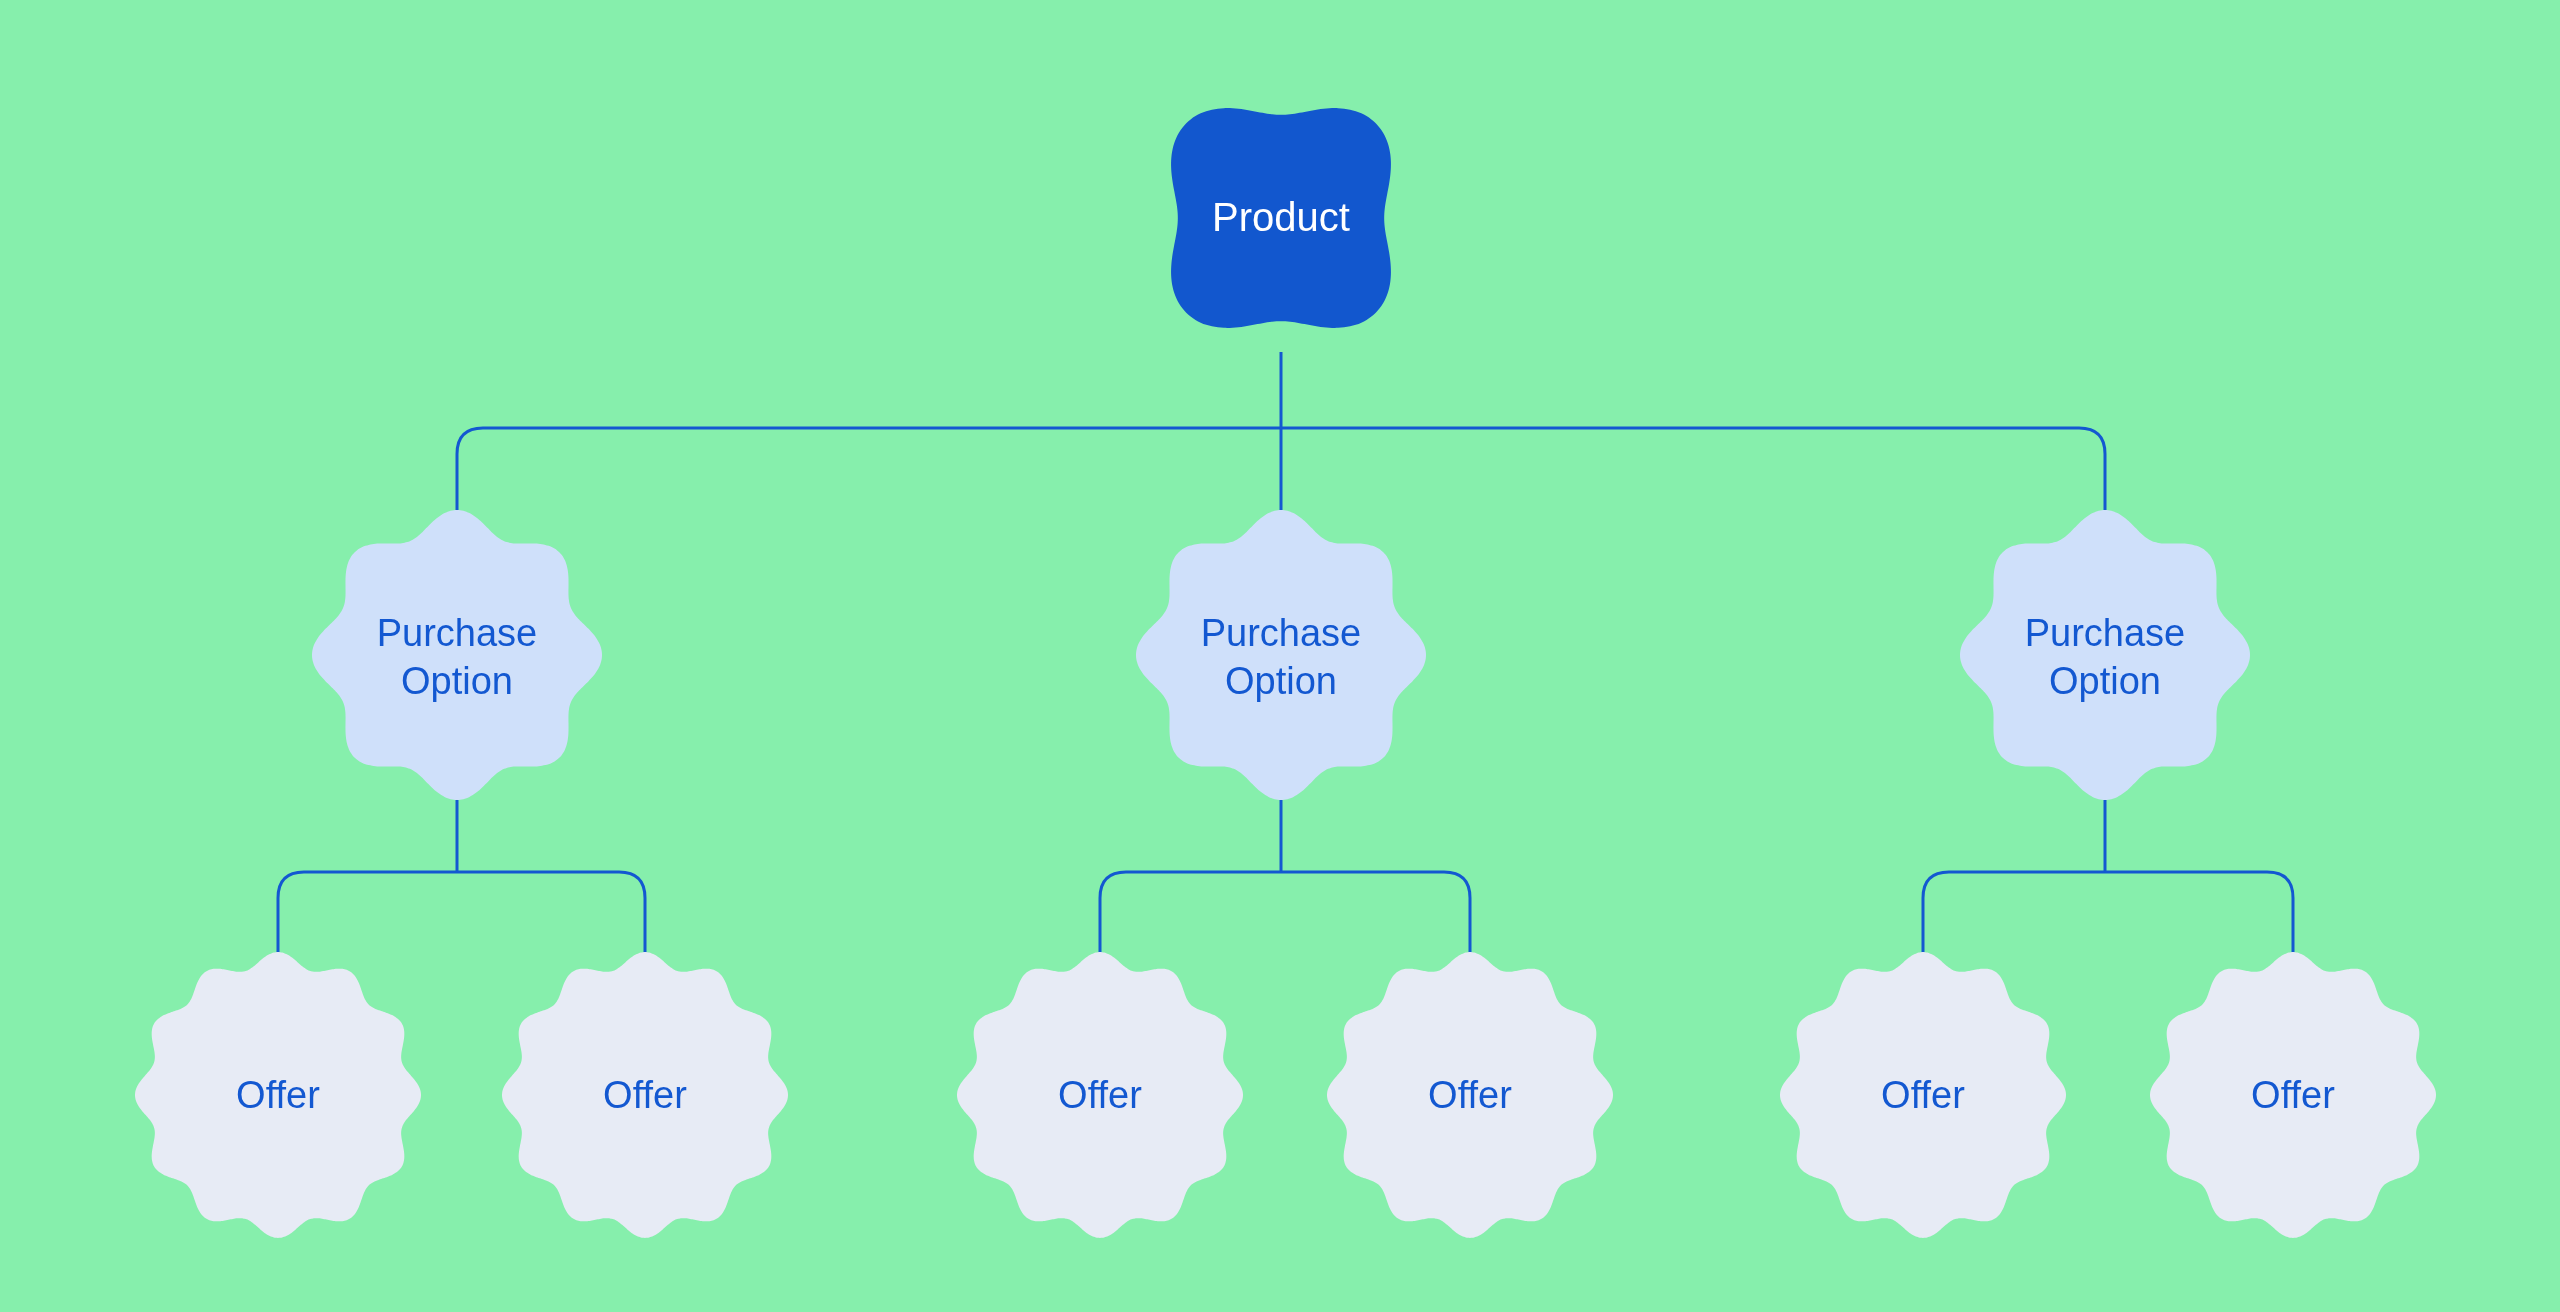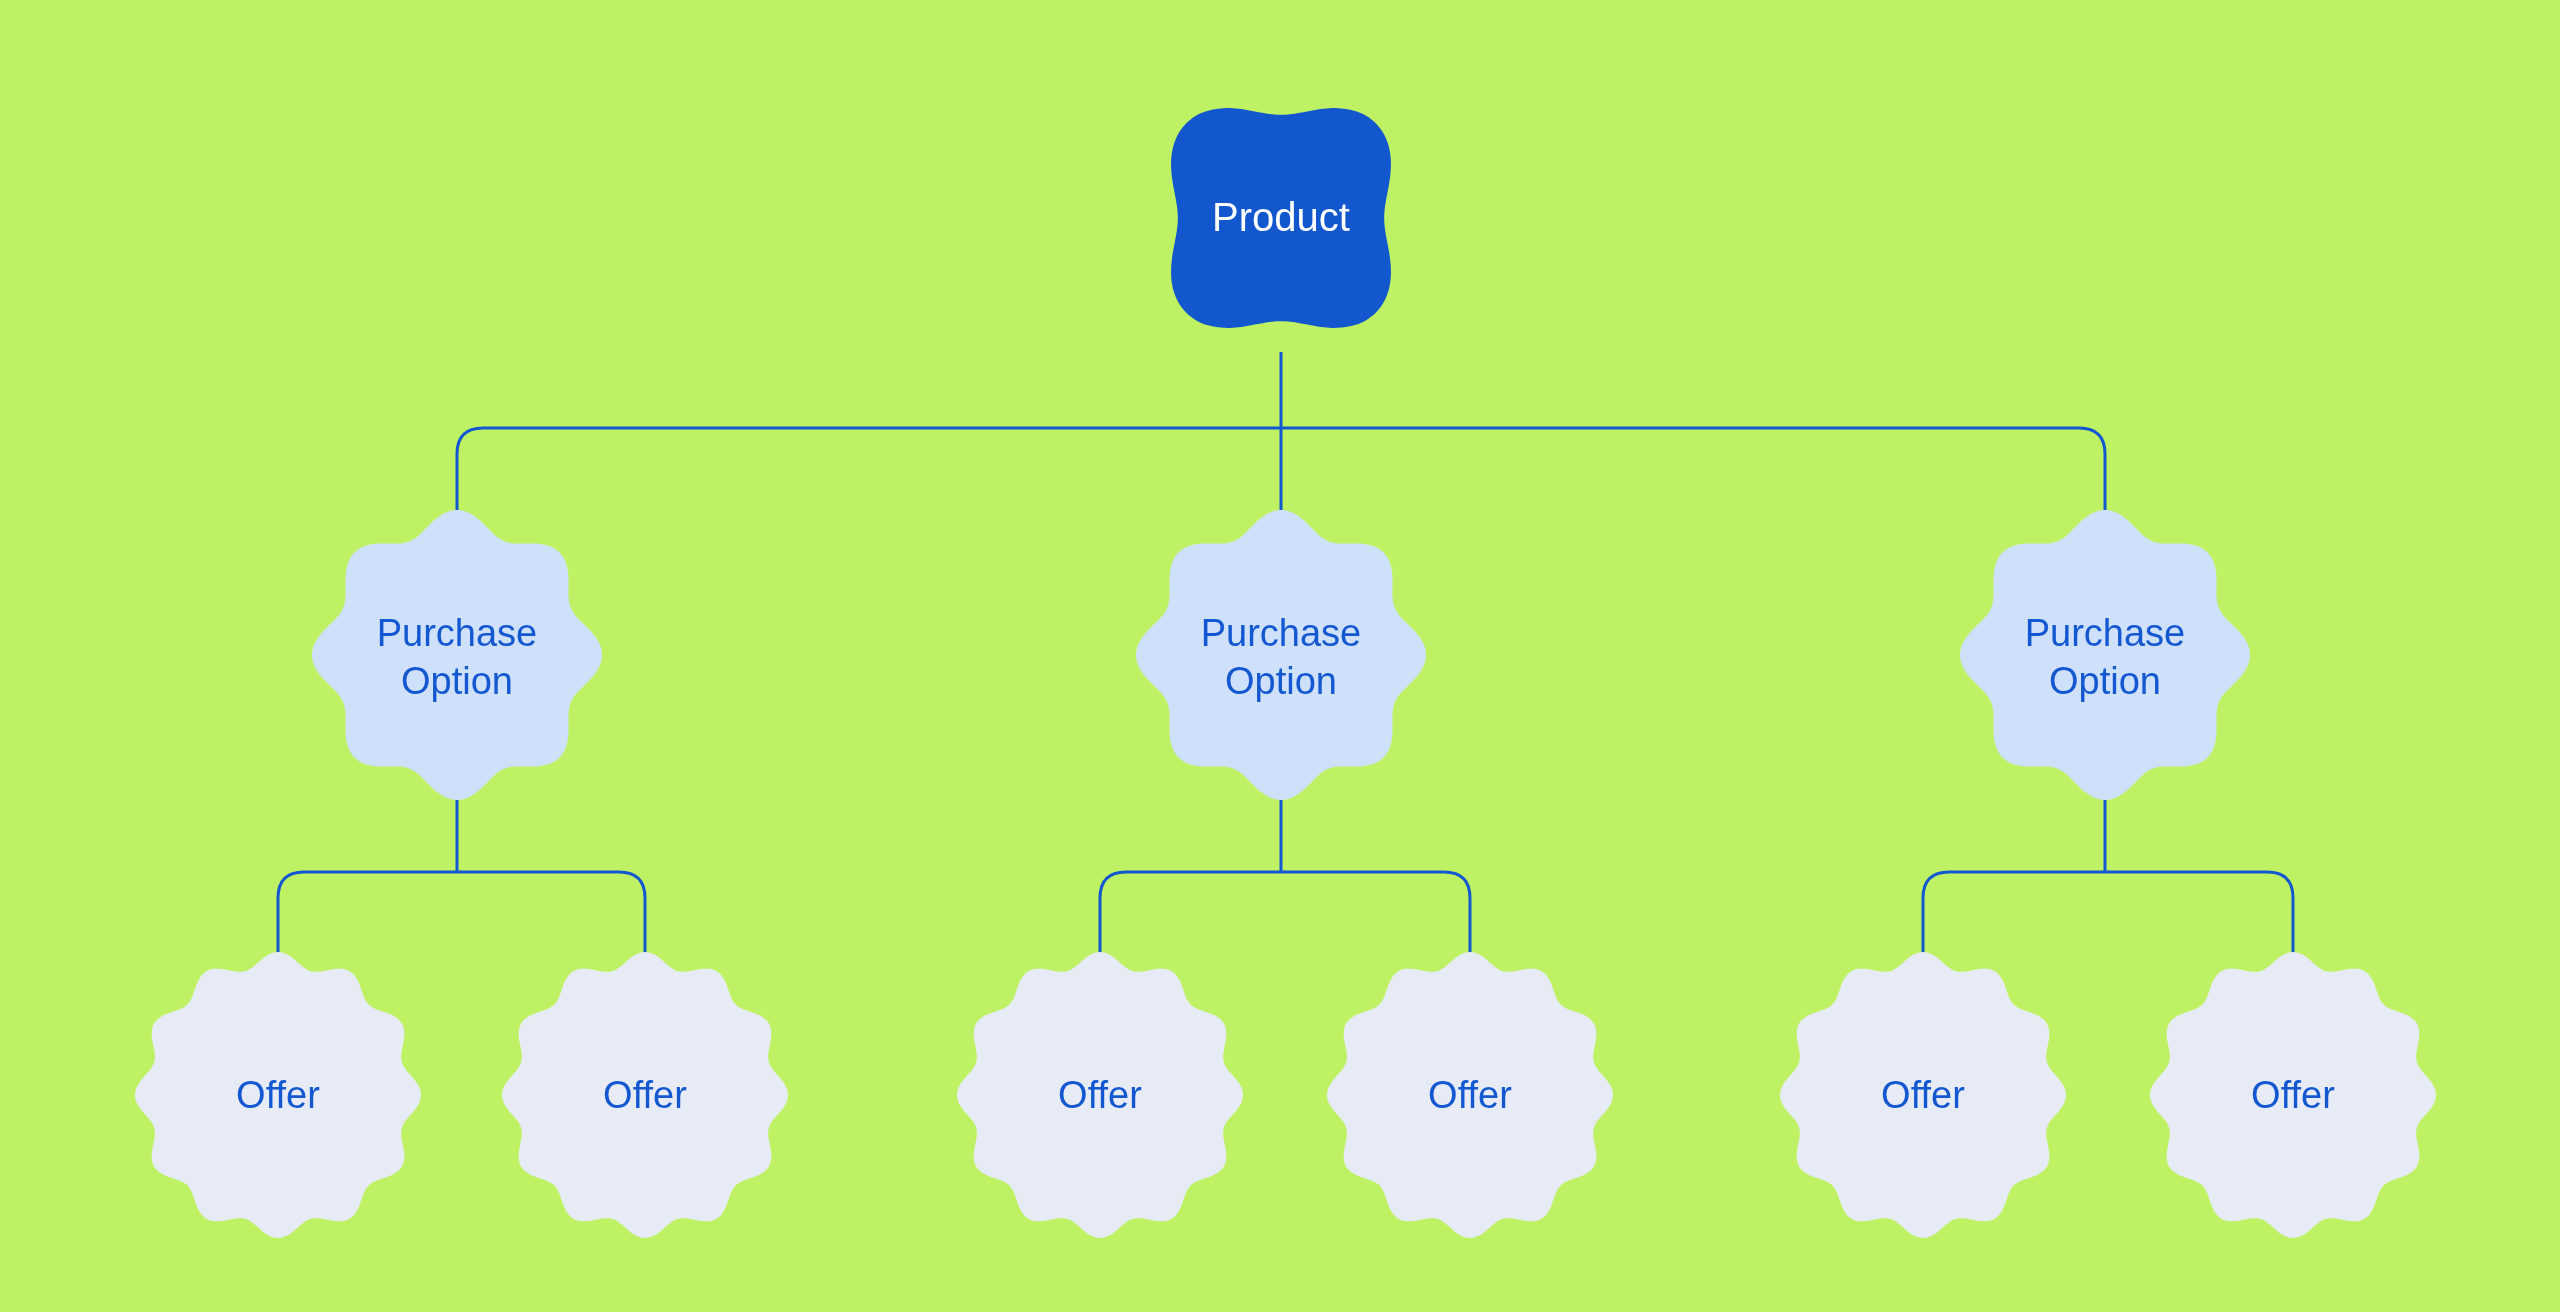--- a/index.html
+++ b/index.html
@@ -12,21 +12,21 @@
     width: 2560px;
     height: 1312px;
     overflow: hidden;
     font-family: "Liberation Sans", sans-serif;
     -webkit-font-smoothing: antialiased;
   }
   #diagram-root {
     position: relative;
     width: 2560px;
     height: 1312px;
-    background: #bef264;
+    background: #86efac;
   }
   svg.canvas {
     position: absolute;
     top: 0;
     left: 0;
     width: 2560px;
     height: 1312px;
     display: block;
   }
   .node-label {

